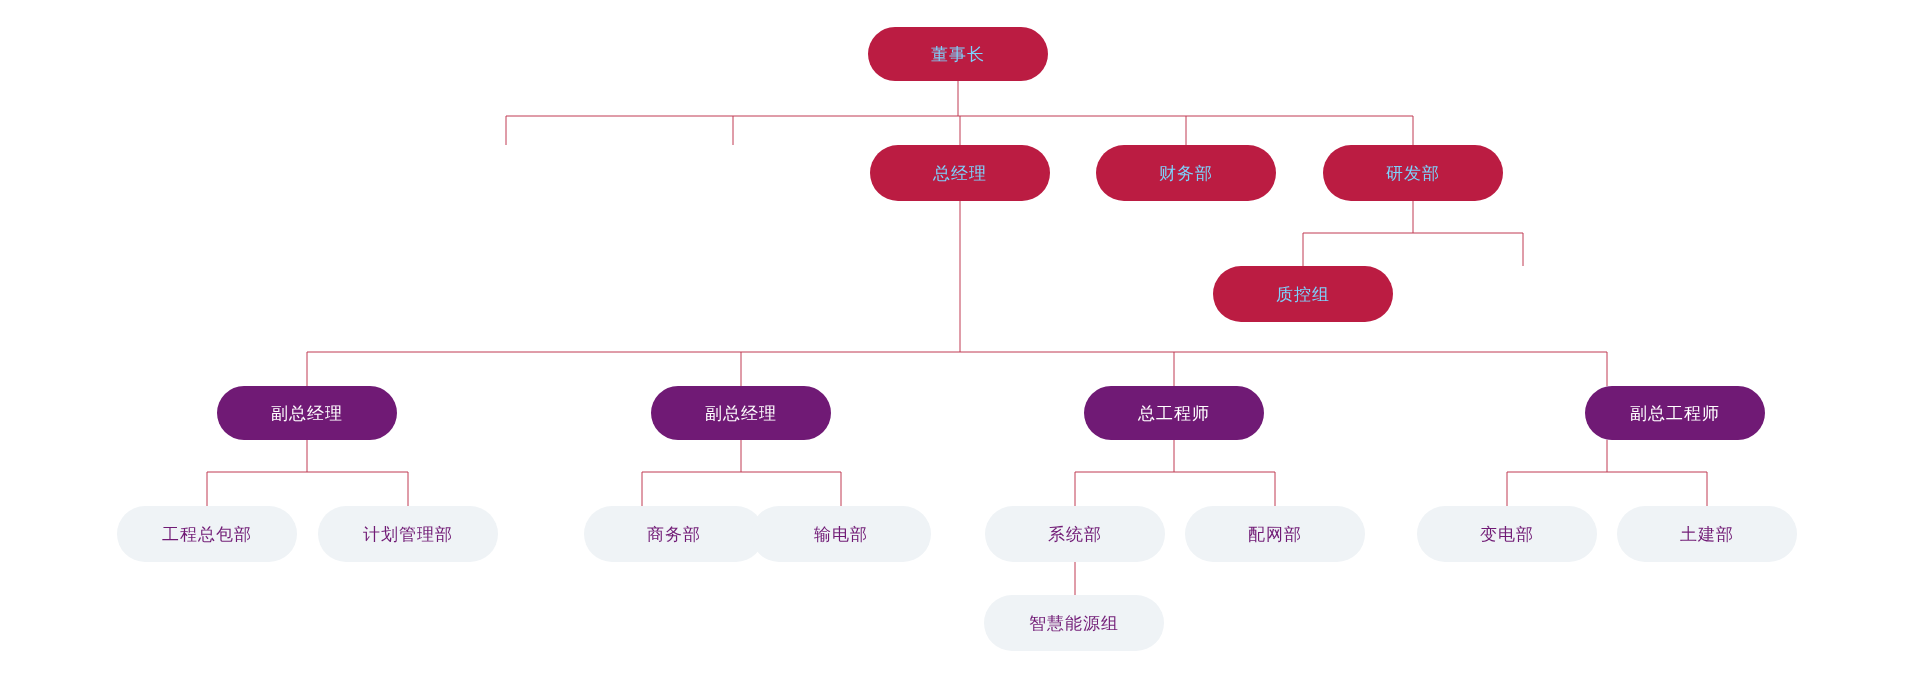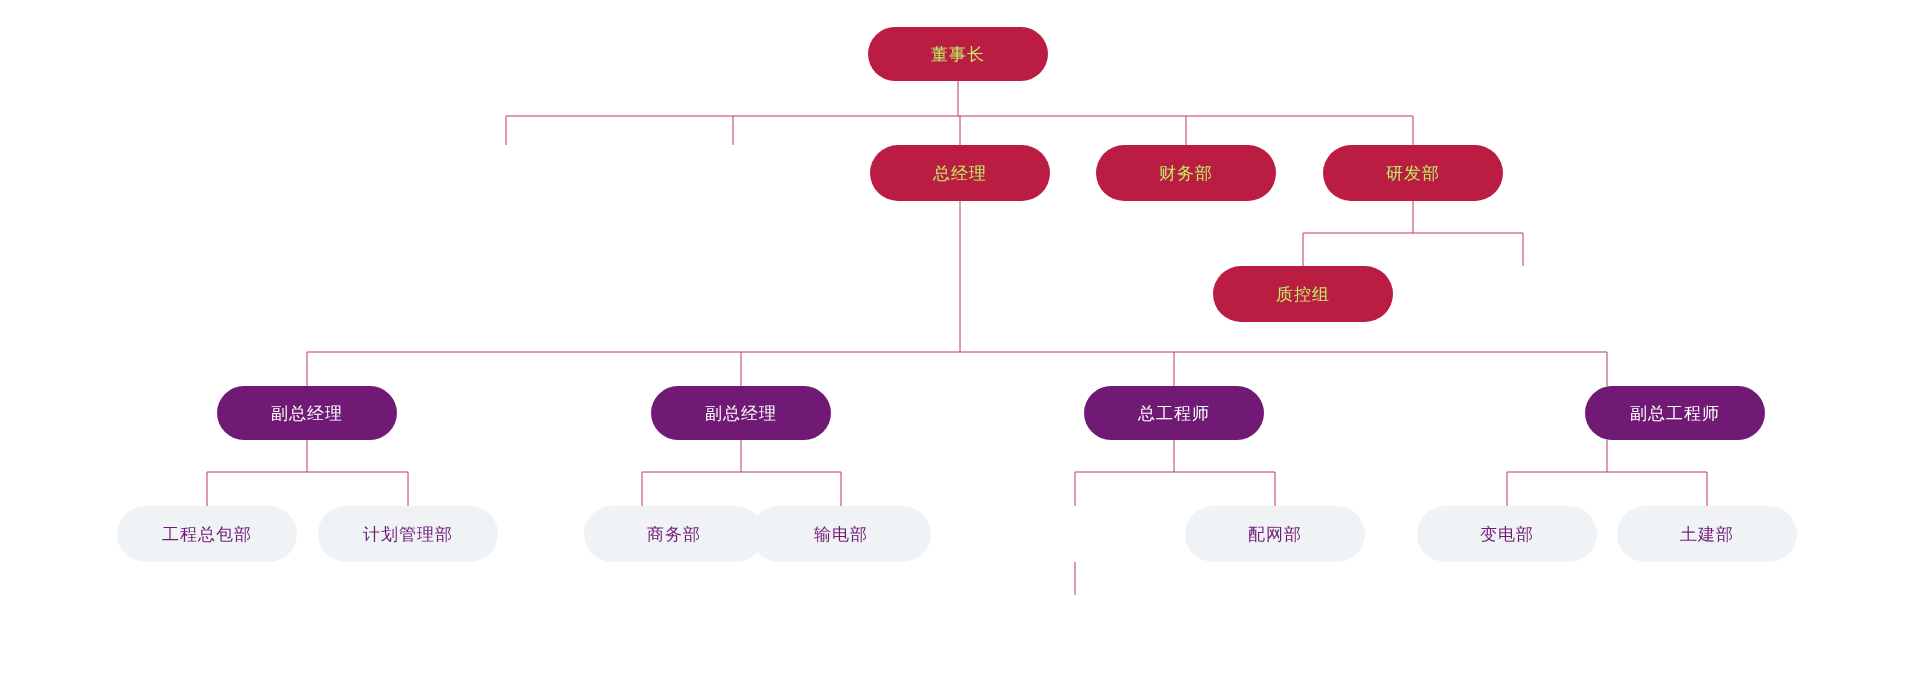--- a/index.html
+++ b/index.html
@@ -32,21 +32,21 @@
     align-items: center;
     justify-content: center;
     font-size: 17px;
     font-weight: 500;
     letter-spacing: 1px;
     box-sizing: border-box;
     white-space: nowrap;
   }
   .node.dark {
     background: #BB1C42;
-    color: #bef264;
+    color: #7dd3fc;
   }
   .node.pink {
     background: #701a75;
     color: #ffffff;
   }
   .node.light {
     background: #EFF3F6;
     color: #701a75;
   }
   .l1 { height: 54px; }
@@ -78,18 +78,20 @@
 
   <div class="node pink l3" style="left:217px; top:386px">副总经理</div>
   <div class="node pink l3" style="left:651px; top:386px">副总经理</div>
   <div class="node pink l3" style="left:1084px; top:386px">总工程师</div>
   <div class="node pink l3" style="left:1585px; top:386px">副总工程师</div>
 
   <div class="node light" style="left:117px; top:506px">工程总包部</div>
   <div class="node light" style="left:318px; top:506px">计划管理部</div>
   <div class="node light" style="left:584px; top:506px">商务部</div>
   <div class="node light" style="left:751px; top:506px">输电部</div>
+  <div class="node light" style="left:985px; top:506px">系统部</div>
   <div class="node light" style="left:1185px; top:506px">配网部</div>
   <div class="node light" style="left:1417px; top:506px">变电部</div>
   <div class="node light" style="left:1617px; top:506px">土建部</div>
 
+  <div class="node light" style="left:984px; top:595px">智慧能源组</div>
 
 </div>
 
 </body></html>

